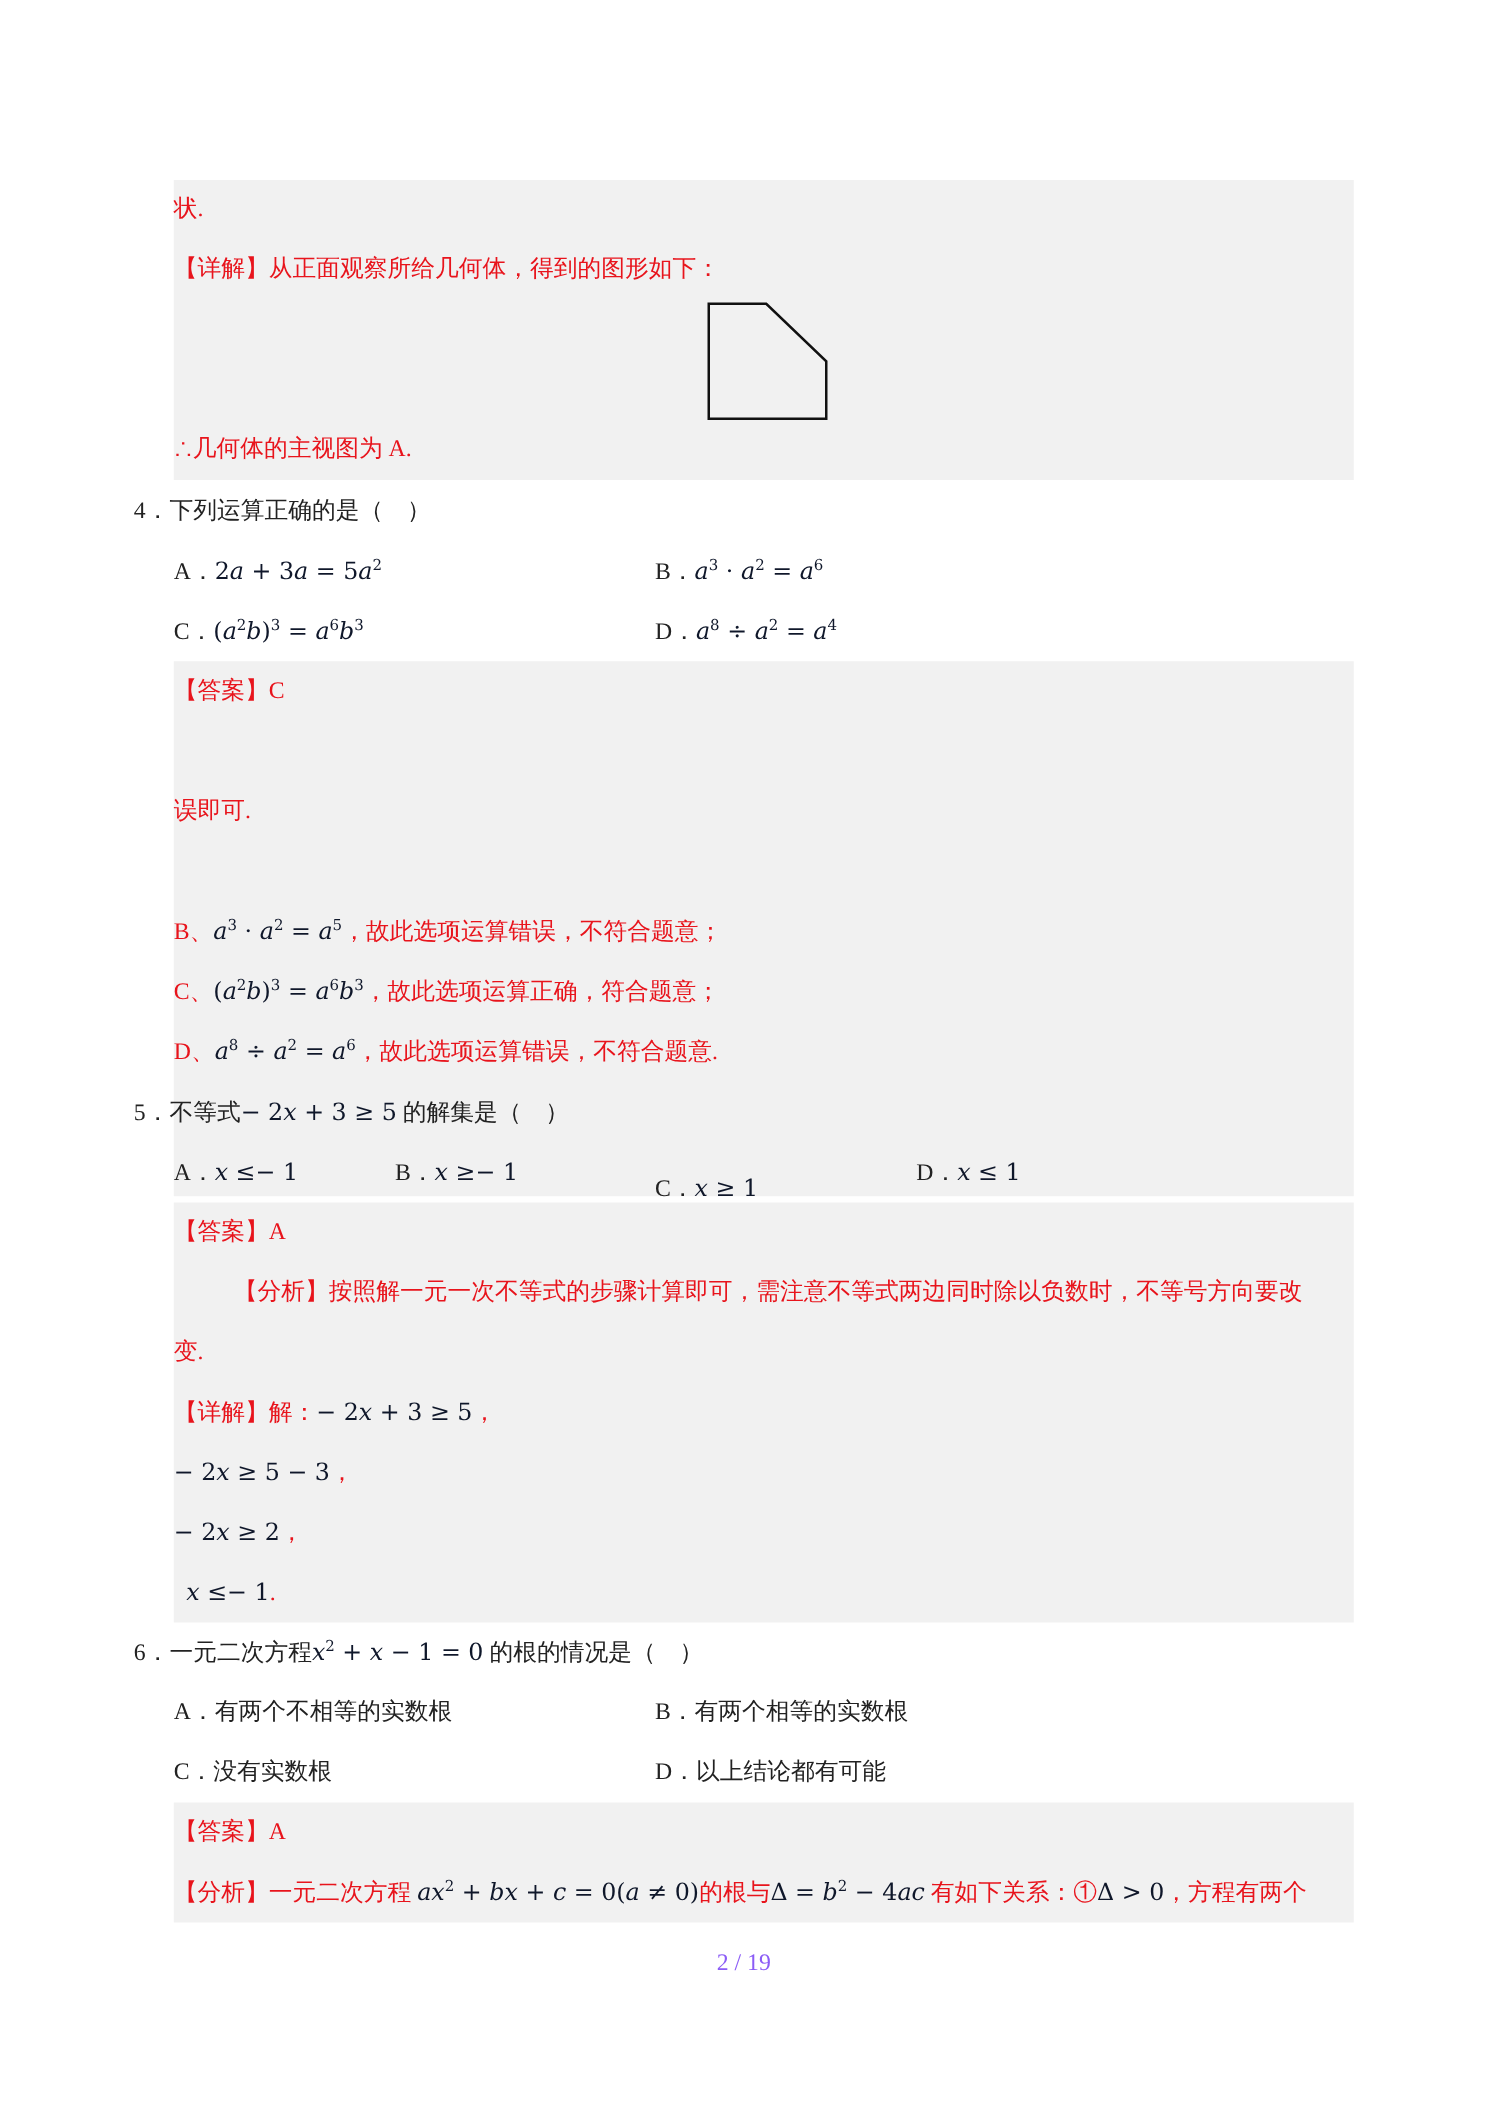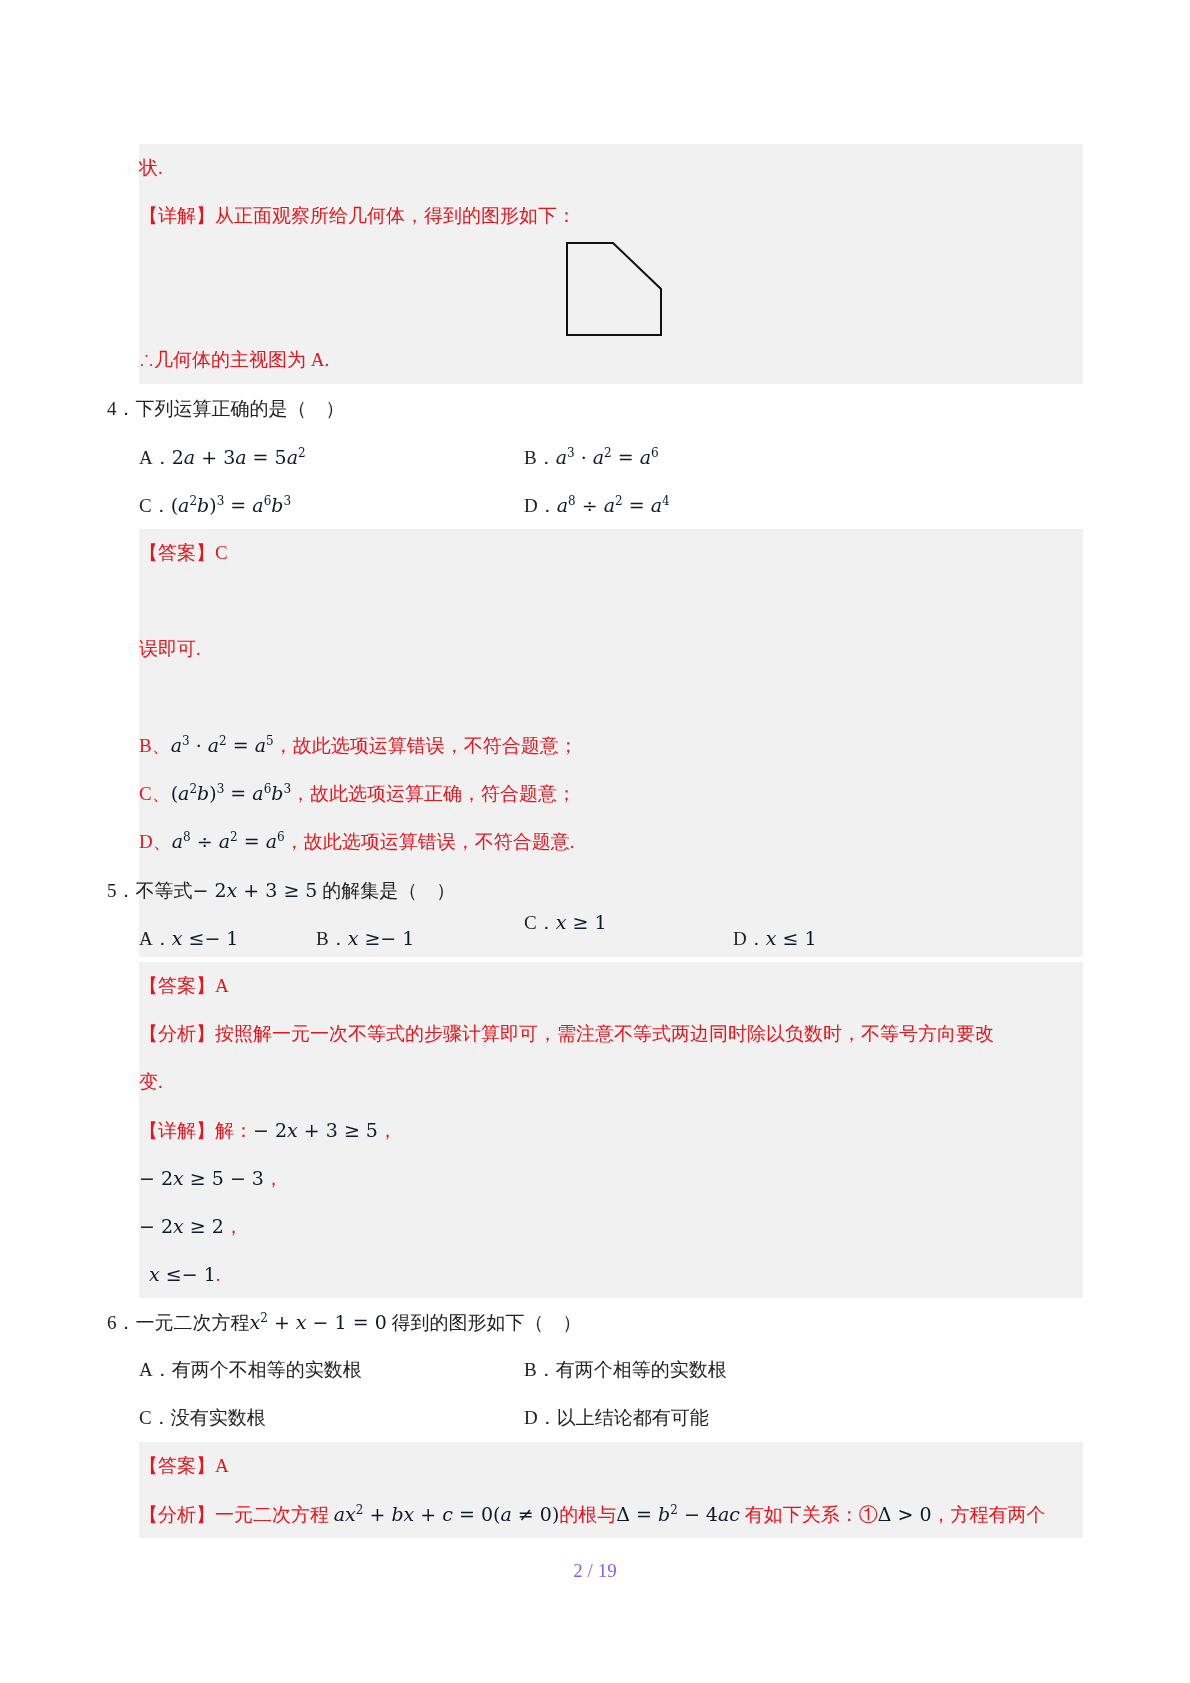--- a/index.html
+++ b/index.html
@@ -62,51 +62,51 @@
 
 <div class="abs" style="left:107px; top:866px;">
   <span>5．</span><span>不等式</span><span class="math">− 2<i>x</i> + 3 ≥ 5</span><span> 的解集是（　）</span>
 </div>
 <div class="abs" style="left:139px; top:914px;">
   <span>A．</span><span class="math"><i>x</i> ≤− 1</span>
 </div>
 <div class="abs" style="left:316px; top:914px;">
   <span>B．</span><span class="math"><i>x</i> ≥− 1</span>
 </div>
-<div class="abs" style="left:524px; top:898px;text-align:right;">
+<div class="abs" style="left:524px; top:927px;text-align:right;">
   <span>C．</span><span class="math"><i>x</i> ≥ 1</span>
 </div>
 <div class="abs" style="left:733px; top:914px;">
   <span>D．</span><span class="math"><i>x</i> ≤ 1</span>
 </div>
 
 <div class="box" style="top:962px; height:336px;">
   <div class="line red" style="top:0px;">
     <span>【答案】</span><span>A</span>
   </div>
-  <div class="line red" style="top:48px;">
+  <div class="line red" style="top:48px;margin-left:48px;">
     <span>【分析】</span><span>按照解一元一次不等式的步骤计算即可，需注意不等式两边同时除以负数时，不等号方向要改</span>
   </div>
   <div class="line red" style="top:96px;">变.</div>
   <div class="line red" style="top:144px;">
     <span>【详解】</span><span>解：</span><span class="math">− 2<i>x</i> + 3 ≥ 5</span><span>，</span>
   </div>
   <div class="line red" style="top:192px;">
     <span class="math">− 2<i>x</i> ≥ 5 − 3</span><span>，</span>
   </div>
   <div class="line red" style="top:240px;">
     <span class="math">− 2<i>x</i> ≥ 2</span><span>，</span>
   </div>
   <div class="line red" style="top:288px; left:10px;">
     <span class="math"><i>x</i> ≤− 1</span><span>.</span>
   </div>
 </div>
 
 <div class="abs" style="left:107px; top:1298px;">
-  <span>6．</span><span>一元二次方程</span><span class="math"><i>x</i><sup>2</sup> + <i>x</i> − 1 = 0</span><span> 得到的图形如下（　）</span>
+  <span>6．</span><span>一元二次方程</span><span class="math"><i>x</i><sup>2</sup> + <i>x</i> − 1 = 0</span><span> 的根的情况是（　）</span>
 </div>
 <div class="abs" style="left:139px; top:1346px;">
   <span>A．</span><span>有两个不相等的实数根</span>
 </div>
 <div class="abs" style="left:524px; top:1346px;">
   <span>B．</span><span>有两个相等的实数根</span>
 </div>
 <div class="abs" style="left:139px; top:1394px;">
   <span>C．</span><span>没有实数根</span>
 </div>

